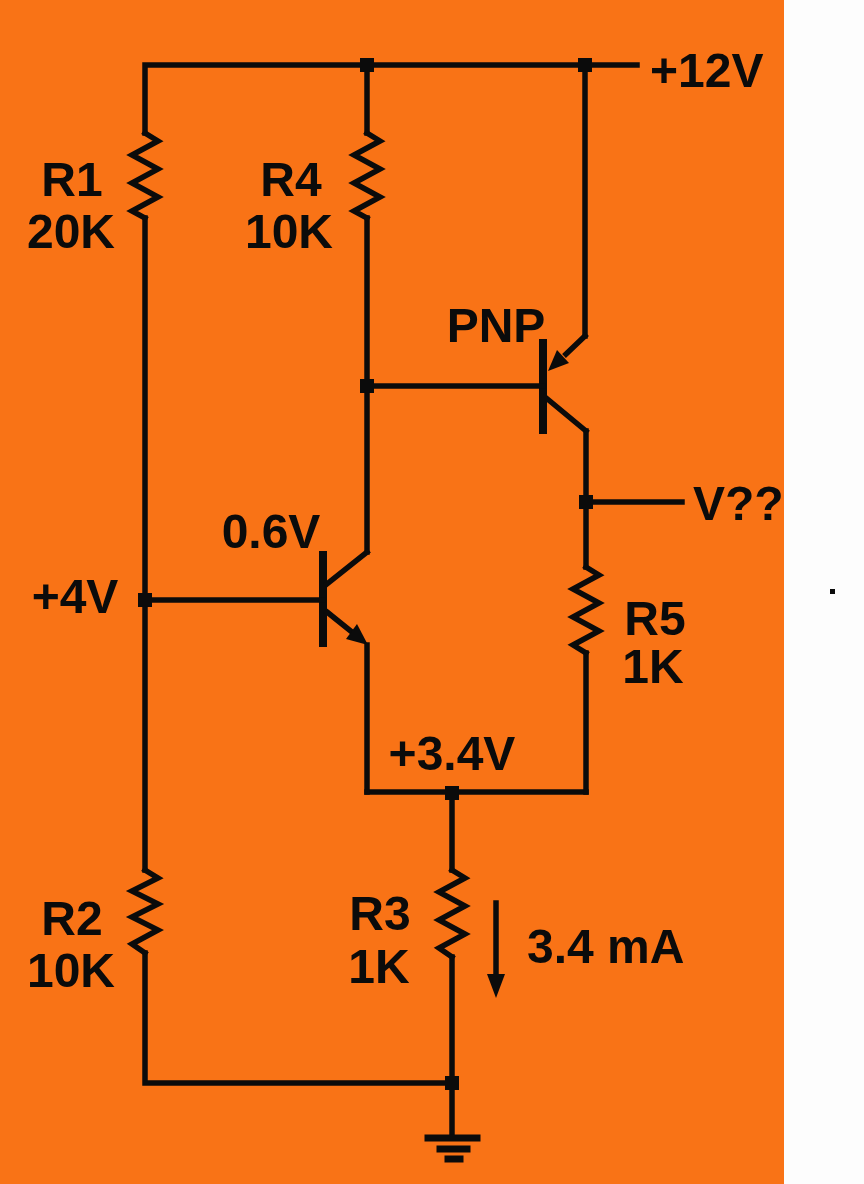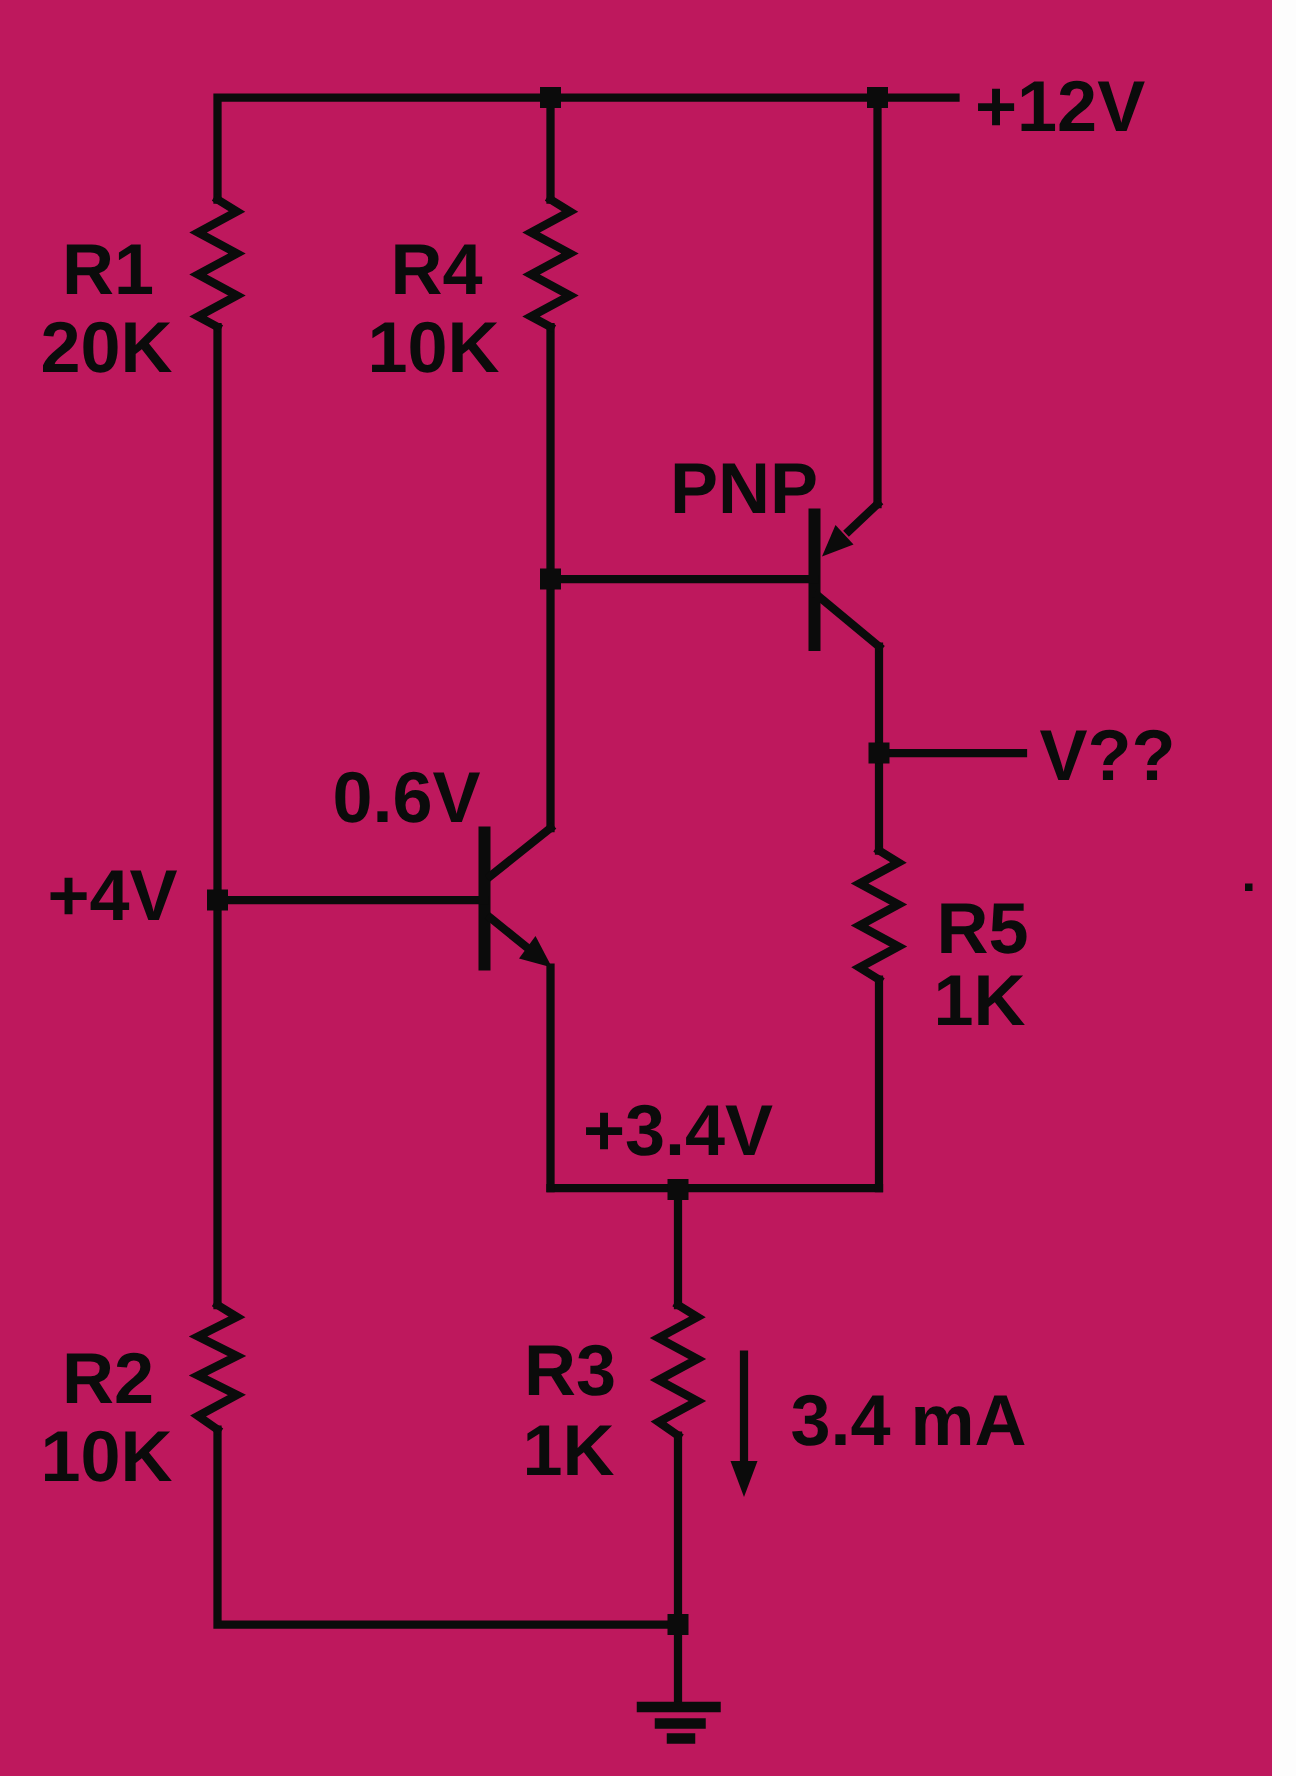--- a/index.html
+++ b/index.html
@@ -5,23 +5,23 @@
   html, body {
     margin: 0;
     padding: 0;
     width: 864px;
     height: 1184px;
     background: #fdfdfd;
     font-family: "Liberation Sans", sans-serif;
   }
   .stage {
     position: relative;
-    width: 848px;
+    width: 784px;
     height: 1184px;
-    background: #be185d;
+    background: #f97316;
   }
   svg { display: block; }
   .wire {
     fill: none;
     stroke: #0b0b0b;
     stroke-width: 5.5;
     stroke-linecap: square;
     stroke-linejoin: miter;
   }
   .bar {

